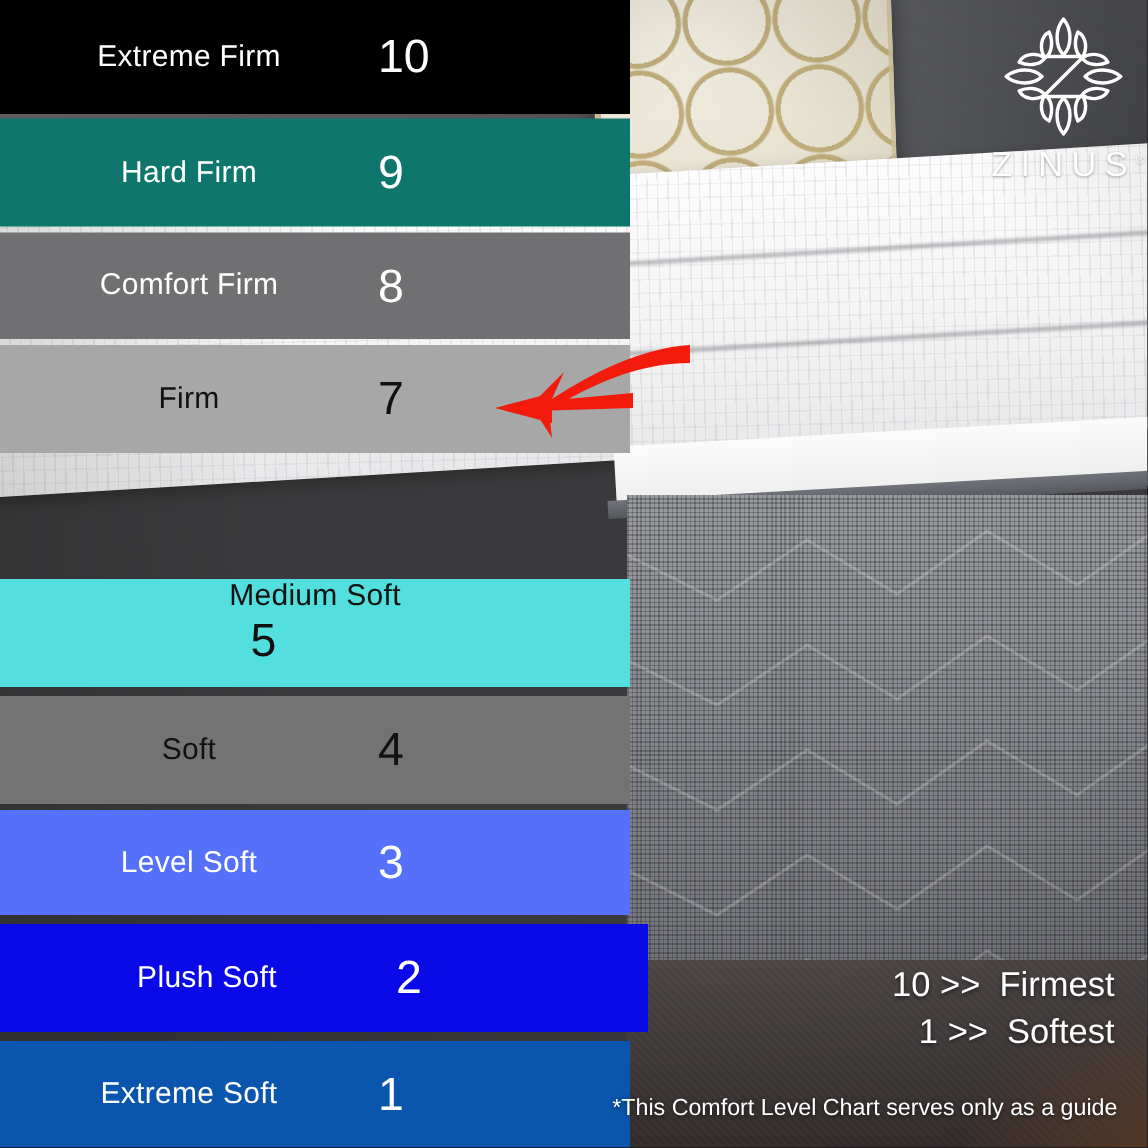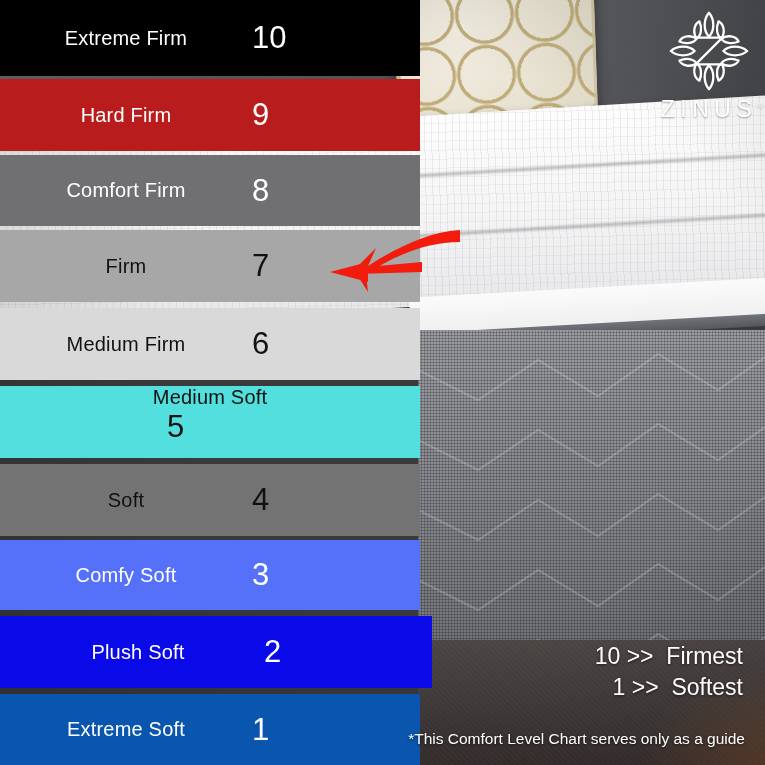--- a/index.html
+++ b/index.html
@@ -234,46 +234,42 @@
       </g>
     </svg>
     <div class="logo-word"><span>ZINUS</span><sup>®</sup></div>
   </div>
 
   <div id="chart">
       <div class="row" style="top: 0px; height: 76px; background: rgb(0, 0, 0); color: rgb(255, 255, 255);">
         <div class="lbl">Extreme Firm</div>
         <div class="num">10</div>
       </div>
-      <div class="row" style="top: 79px; height: 72px; background: #b91c1c; color: rgb(255, 255, 255);">
+      <div class="row" style="top: 79px; height: 72px; background: #0f766e; color: rgb(255, 255, 255);">
         <div class="lbl">Hard Firm</div>
         <div class="num">9</div>
       </div>
       <div class="row" style="top: 155px; height: 71px; background: rgb(112, 112, 114); color: rgb(255, 255, 255);">
         <div class="lbl">Comfort Firm</div>
         <div class="num">8</div>
       </div>
       <div class="row" style="top: 230px; height: 72px; background: rgb(167, 167, 168); color: rgb(17, 17, 17);">
         <div class="lbl">Firm</div>
         <div class="num">7</div>
       </div>
-      <div class="row" style="top: 308px; height: 72px; background: rgb(217, 217, 217); color: rgb(17, 17, 17);">
-        <div class="lbl">Medium Firm</div>
-        <div class="num">6</div>
-      </div>
       <div class="row" style="top: 386px; height: 72px; background: rgb(82, 223, 221); color: rgb(17, 17, 17); flex-direction: column;">
         <div class="lbl">Medium Soft</div>
         <div class="num">5</div>
       </div>
       <div class="row" style="top: 464px; height: 72px; background: #737373; color: rgb(17, 17, 17);">
         <div class="lbl">Soft</div>
         <div class="num">4</div>
       </div>
       <div class="row" style="top: 540px; height: 70px; background: rgb(85, 113, 250); color: rgb(255, 255, 255);">
-        <div class="lbl">Comfy Soft</div>
+        <div class="lbl">Level Soft</div>
         <div class="num">3</div>
       </div>
       <div class="row" style="top: 616px; height: 72px; background: rgb(10, 10, 232); color: rgb(255, 255, 255); padding-left: 12px;">
         <div class="lbl">Plush Soft</div>
         <div class="num">2</div>
       </div>
       <div class="row" style="top: 694px; height: 71px; background: rgb(10, 85, 173); color: rgb(255, 255, 255);">
         <div class="lbl">Extreme Soft</div>
         <div class="num">1</div>
       </div>

